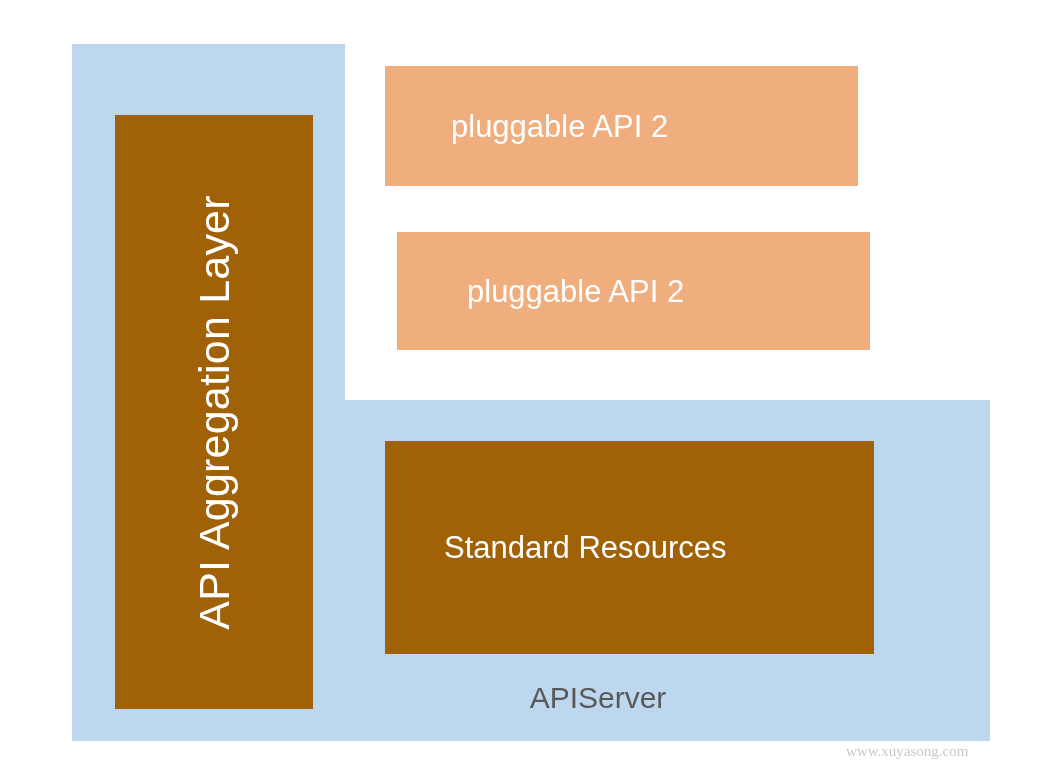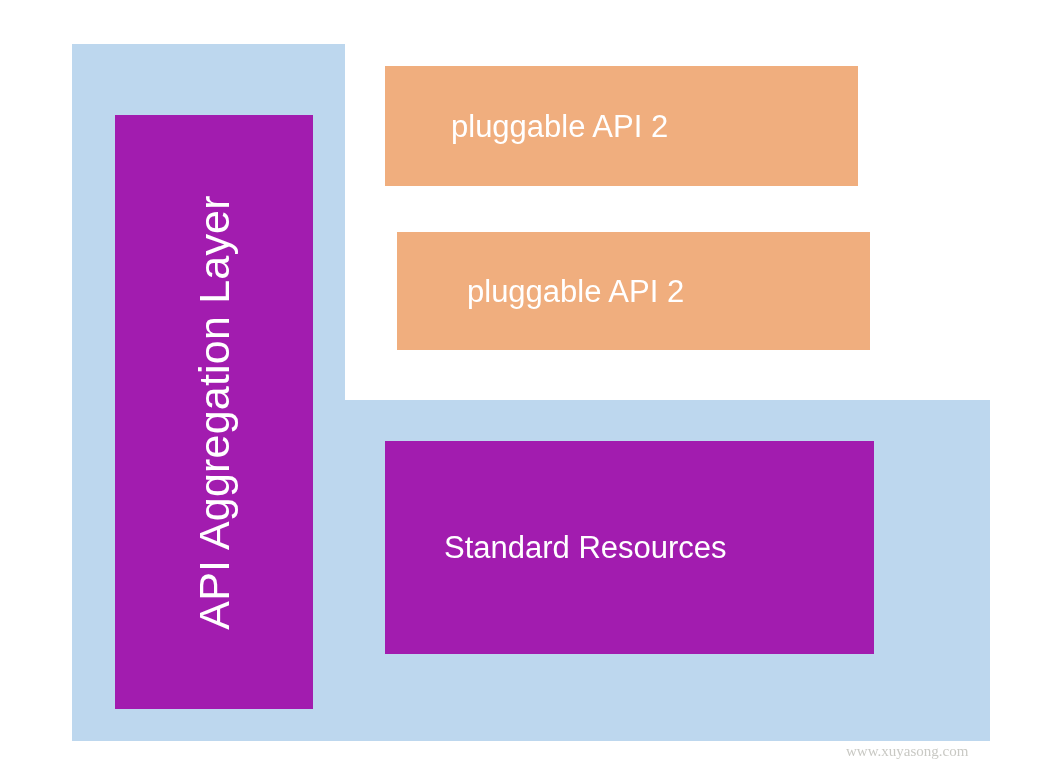--- a/index.html
+++ b/index.html
@@ -38,21 +38,21 @@
   }
   #panel-apiserver {
     left: 345px;
     top: 400px;
     width: 645px;
     height: 341px;
   }
 
   
   .box-blue {
-    background: #a21caf;
+    background: #a16207;
     color: #ffffff;
     display: flex;
     align-items: center;
     justify-content: center;
   }
 
   
   #box-aggregation-layer {
     left: 115px;
     top: 115px;
@@ -166,16 +166,17 @@
   </div>
 
   <div class="node box-orange" id="box-pluggable-api-2">
     <span class="htext">pluggable API 2</span>
   </div>
 
   <div class="node box-blue" id="box-standard-resources">
     <span class="htext">Standard Resources</span>
   </div>
 
+  <div class="node" id="label-apiserver">APIServer</div>
 
   <div class="node" id="watermark">www.xuyasong.com</div>
 
 </div>
 
 </body></html>

